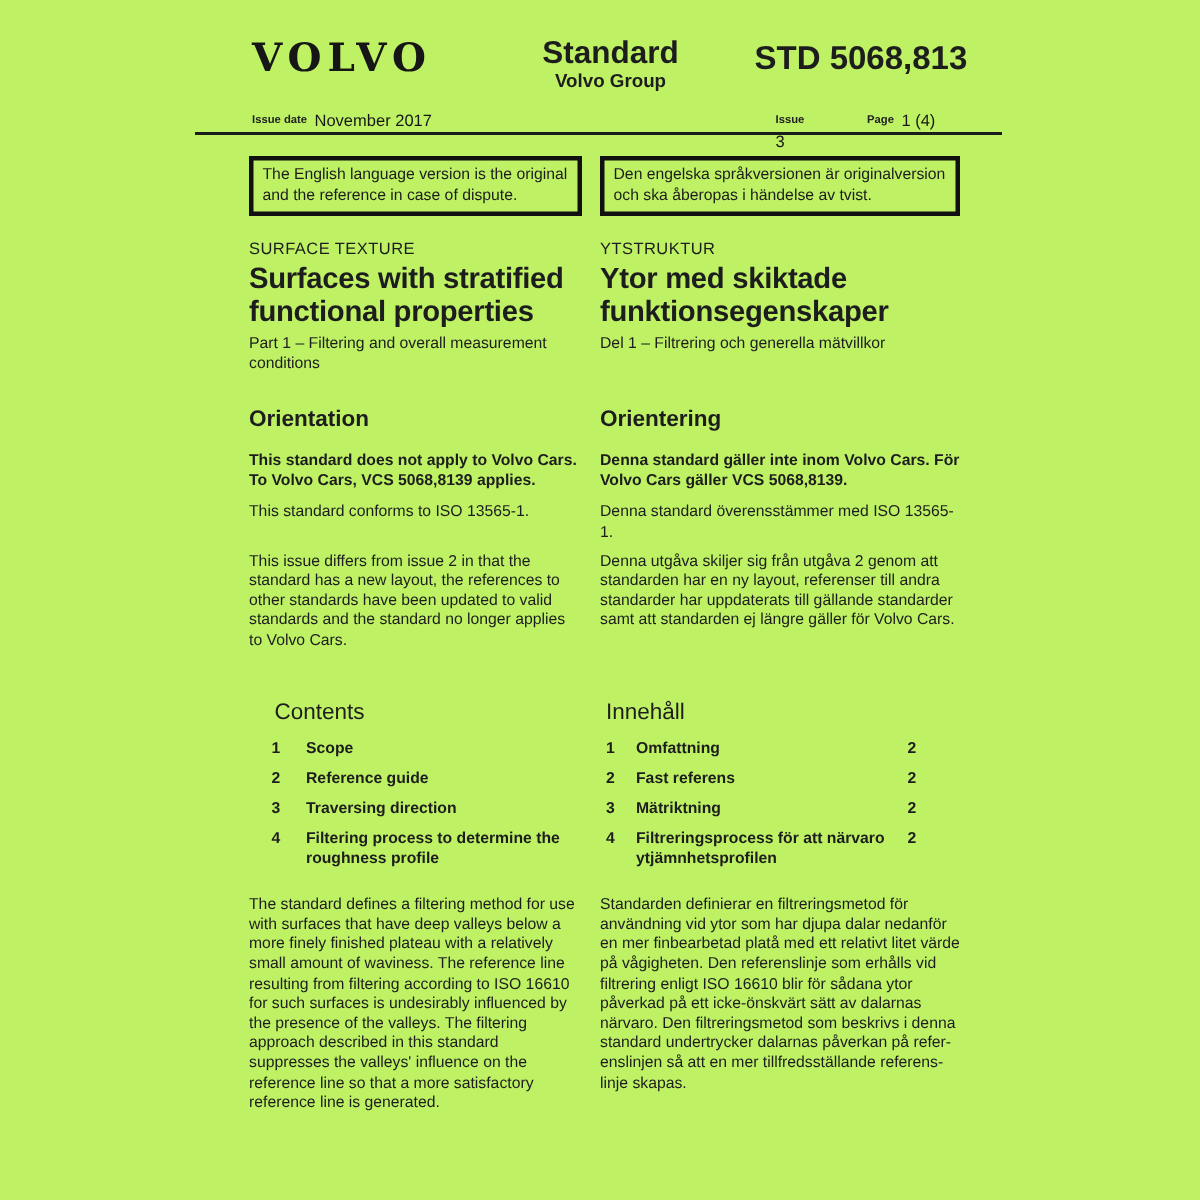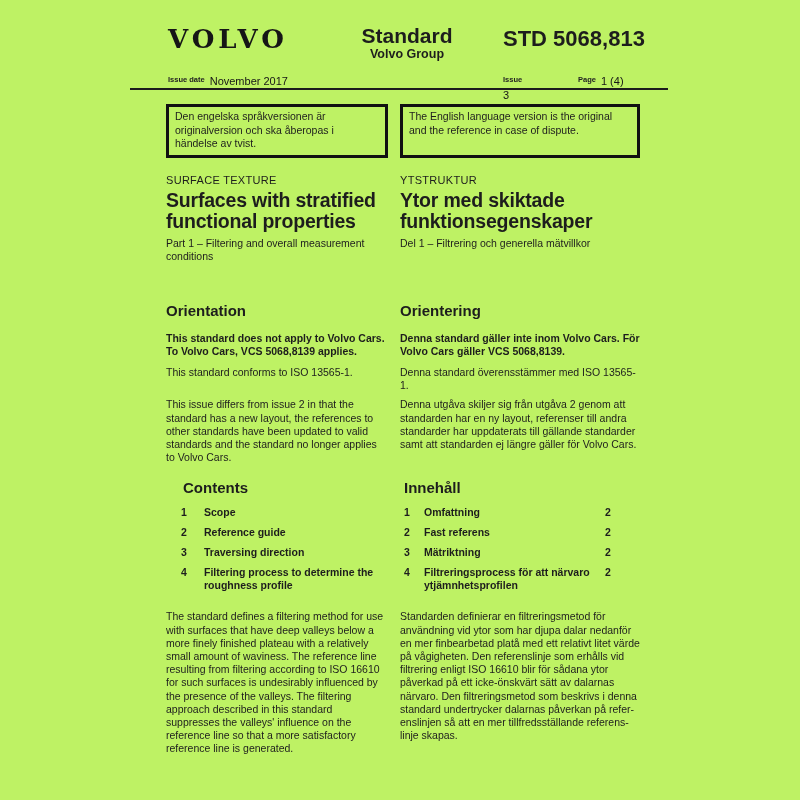--- a/index.html
+++ b/index.html
@@ -21,21 +21,21 @@
     color:#161616;
   }
   .title-block { position:absolute; left:348px; top:25px; width:118px; text-align:center; }
   .doc-type { font-size:21px; font-weight:bold; line-height:22px; }
   .org { font-size:12.5px; font-weight:bold; }
   .std-number { position:absolute; left:503px; top:26px; font-size:22px; font-weight:bold; }
   .meta-label { font-size:7.5px; font-weight:bold; color:#222; }
   .meta-value { font-size:11px; color:#161616; }
   .meta-pair { position:absolute; display:flex; align-items:flex-start; gap:5px; top:75px; height:13px; }
   .meta-date  { left:168px; }
-  .meta-issue { left:503px;flex-direction:column; }
+  .meta-issue { left:517px;flex-direction:column; }
   .meta-page  { left:578px; }
   .header-rule {
     position:absolute; left:130px; top:88px; width:538px;
     border-top:2px solid #1c1c1c;
   }
   
   .row {
     display:grid;
     grid-template-columns:222px 240px;
     column-gap:12px;
@@ -43,27 +43,27 @@
   }
   .notice-box {
     border:3px solid #111;
     padding:3px 6px 4px 6px;
     font-size:10.5px; line-height:13.5px;
   }
   .row-notices   { margin-top:13px; }
   .row-category  { margin-top:16px; font-size:11px; letter-spacing:0.3px; }
   .row-title     { margin-top:4px; font-size:19.5px; font-weight:bold; line-height:21.5px; letter-spacing:-0.2px; }
   .row-subtitle  { margin-top:4px; font-size:10.5px; line-height:13px; }
-  .row-orient-h  { margin-top:39px; font-size:15px; font-weight:bold; }
+  .row-orient-h  { margin-top:22px; font-size:15px; font-weight:bold; }
   .para { font-size:10.5px; line-height:13.2px; }
   .bold { font-weight:bold; }
   .row-p1 { margin-top:13px; }
   .row-p2 { margin-top:8px; }
   .row-p3 { margin-top:6px; }
-  .row-contents-h { margin-top:15px; font-size:15px; font-weight:bold; }
+  .row-contents-h { margin-top:32px; font-size:15px; font-weight:normal; }
   .contents-h-en { padding-left:17px; }
   .contents-h-sv { padding-left:4px; }
   .row-contents-items { margin-top:10px; }
   .toc { font-size:10.5px; font-weight:bold; line-height:13px; }
   .toc-item { display:grid; margin-bottom:7px; }
   .toc-en .toc-item { grid-template-columns:23px 1fr; padding-left:15px; }
   .toc-sv .toc-item { grid-template-columns:20px 1fr 14px; padding-left:4px; padding-right:21px; }
   .toc-page { text-align:left; }
   .row-scope-h { margin-top:28px; font-size:14px; font-weight:bold; }
   .sec-num { display:inline-block; width:22px; }
@@ -91,22 +91,22 @@
       <span class="meta-value">3</span>
     </div>
     <div class="meta-pair meta-page">
       <span class="meta-label">Page</span>
       <span class="meta-value">1 (4)</span>
     </div>
     <div class="header-rule"></div>
   </div>
 
   <div class="row row-notices">
+    <div class="notice-box">The English language version is the original and the reference in case of dispute.</div>
     <div class="notice-box">Den engelska språkversionen är originalversion och ska åberopas i händelse av tvist.</div>
-    <div class="notice-box">The English language version is the original and the reference in case of dispute.</div>
   </div>
 
   <div class="row row-category">
     <div>SURFACE TEXTURE</div>
     <div>YTSTRUKTUR</div>
   </div>
 
   <div class="row row-title">
     <div>Surfaces with stratified functional properties</div>
     <div>Ytor med skiktade funktionsegenskaper</div>

